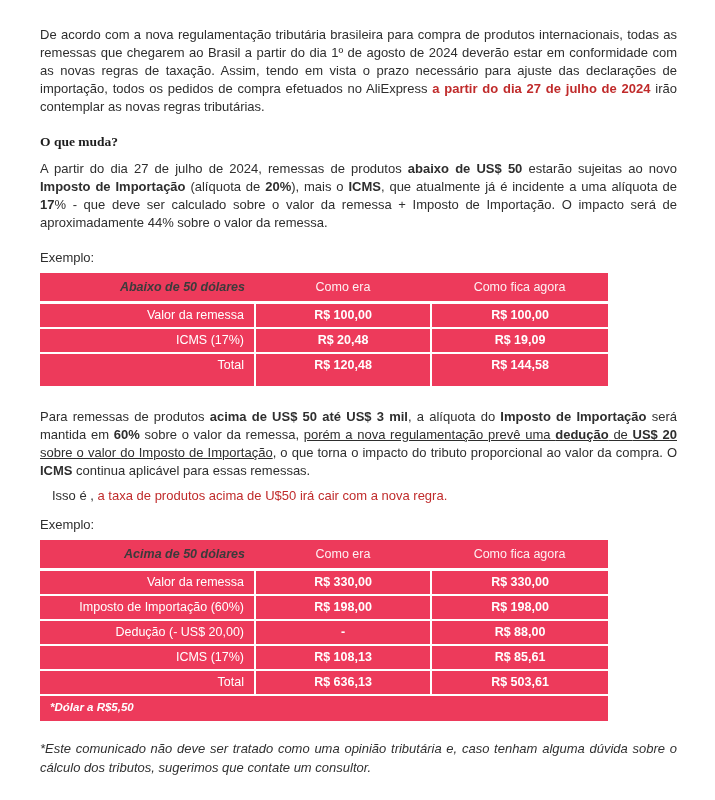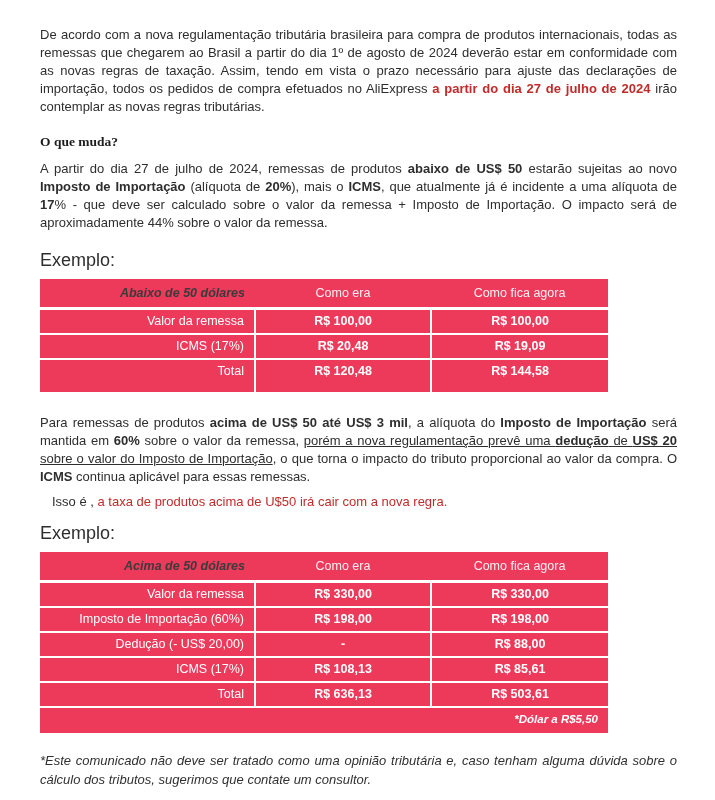--- a/index.html
+++ b/index.html
@@ -16,21 +16,21 @@
     -webkit-font-smoothing:antialiased;
   }
   .page{padding:26px 38px 16px 40px;box-sizing:border-box;}
   p.para{
     font-size:13px;line-height:18px;text-align:justify;
     margin:0 0 18px 0;width:637px;
   }
   h2.section{
     font-size:13.5px;font-weight:bold;margin:0 0 10px 0;color:#1d1d1d;font-family:Liberation Serif, serif;
   }
-  .example{font-size:18px;margin:0 0 8px 0;}
+  .example{font-size:13px;margin:0 0 8px 0;}
   .run-u{text-decoration:underline;}
   .run-red{color:var(--red);}
   .run-b{font-weight:bold;}
   .conclusion{font-size:13px;margin:0 0 14px 12px;}
   .tax-table{
     width:568px;border-collapse:collapse;background:var(--pink);
     color:#ffffff;font-size:12.5px;table-layout:fixed;
     margin:0 0 22px 0;
   }
   .tax-table col.c1{width:215px;}
@@ -46,21 +46,21 @@
   }
   .tax-table tbody td{
     padding:4px 10px;line-height:15px;border-top:2px solid #ffffff;
   }
   .tax-table tbody td:first-child{text-align:right;font-weight:normal;}
   .tax-table tbody td:not(:first-child){
     border-left:2px solid #ffffff;text-align:center;font-weight:bold;
   }
   .tax-table.pad-last tbody tr:last-child td{padding-bottom:13px;}
   .tax-table tfoot td{
-    border-top:2px solid #ffffff;text-align:right;
+    border-top:2px solid #ffffff;text-align:left;
     font-style:italic;font-weight:bold;font-size:11.5px;
     padding:4px 10px 7px;line-height:14px;
   }
   .disclaimer{
     font-size:13px;font-style:italic;text-align:justify;
     line-height:19px;margin:18px 0 0 0;width:637px;color:#303030;
   }
 </style>
 </head>
 <body>

